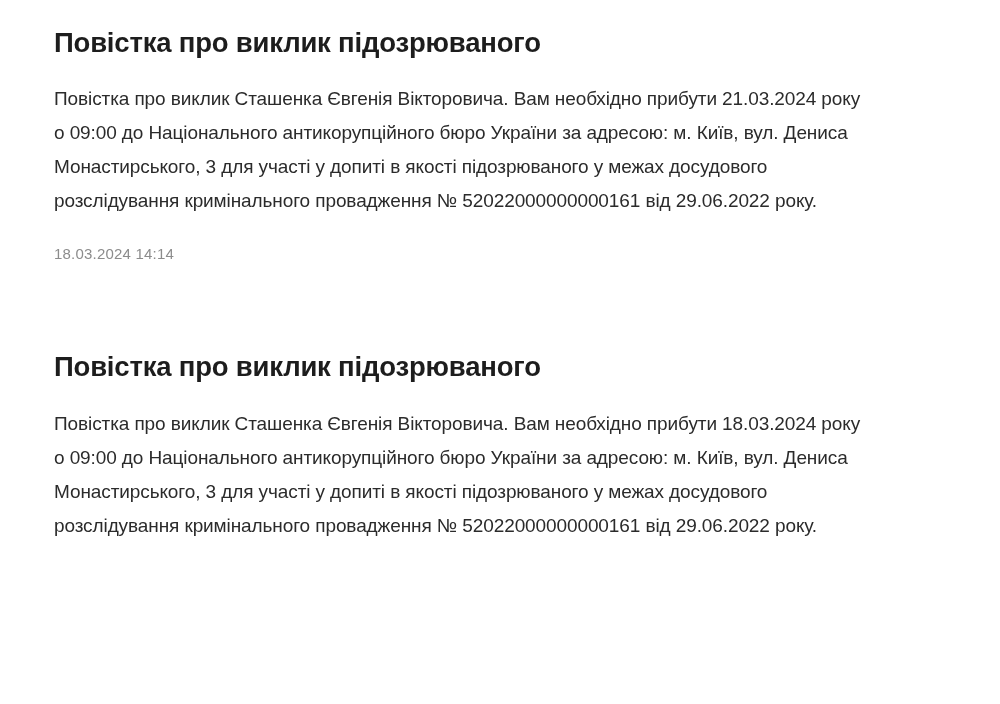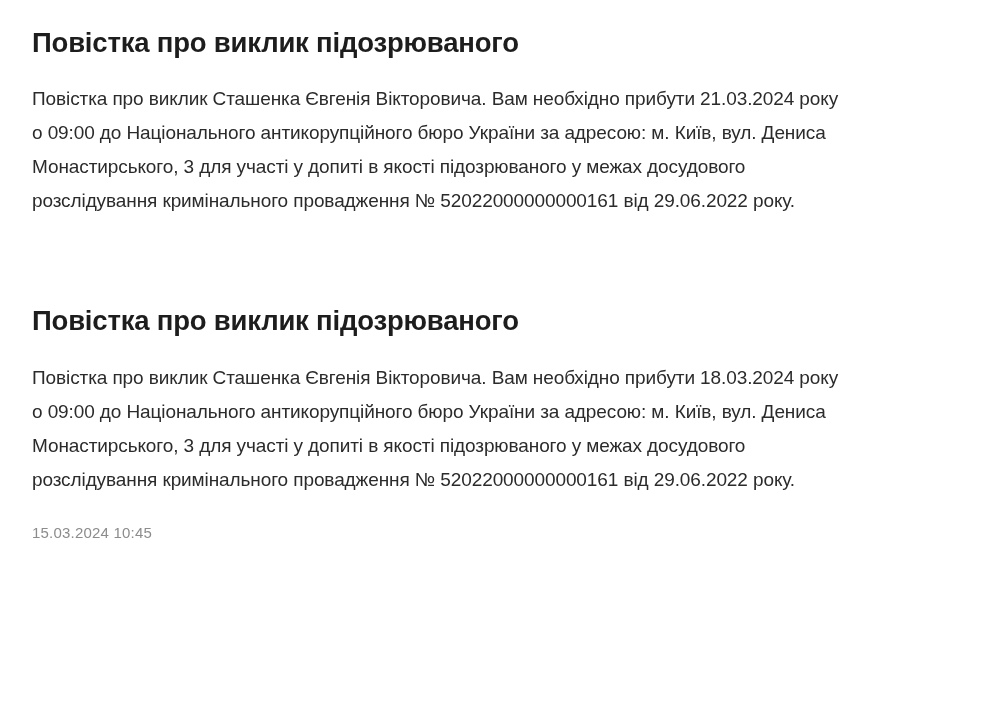--- a/index.html
+++ b/index.html
@@ -11,21 +11,21 @@
     height: 704px;
     background: #ffffff;
     font-family: "Liberation Sans", sans-serif;
     color: #1a1a1a;
     overflow: hidden;
   }
   .page {
     width: 1000px;
     height: 704px;
     box-sizing: border-box;
-    padding: 26px 60px 0 32px;
+    padding: 26px 60px 0 54px;
   }
   .notice {
     margin: 0 0 0 0;
   }
   .notice + .notice {
     margin-top: 86px;
   }
   .notice-title {
     font-size: 27.5px;
     font-weight: bold;
@@ -51,21 +51,21 @@
   }
 </style>
 </head>
 <body>
 
 <div class="page">
 
   <article class="notice">
     <h1 class="notice-title">Повістка про виклик підозрюваного</h1>
     <p class="notice-body">Повістка про виклик Сташенка Євгенія Вікторовича. Вам необхідно прибути 21.03.2024 року о 09:00 до Національного антикорупційного бюро України за адресою: м. Київ, вул. Дениса Монастирського, 3 для участі у допиті в якості підозрюваного у межах досудового розслідування кримінального провадження № 52022000000000161 від 29.06.2022 року.</p>
+    <div class="notice-date">18.03.2024 14:14</div>
   </article>
 
   <article class="notice">
     <h1 class="notice-title">Повістка про виклик підозрюваного</h1>
     <p class="notice-body">Повістка про виклик Сташенка Євгенія Вікторовича. Вам необхідно прибути 18.03.2024 року о 09:00 до Національного антикорупційного бюро України за адресою: м. Київ, вул. Дениса Монастирського, 3 для участі у допиті в якості підозрюваного у межах досудового розслідування кримінального провадження № 52022000000000161 від 29.06.2022 року.</p>
-    <div class="notice-date">15.03.2024 10:45</div>
   </article>
 
 </div>
 
 </body></html>

